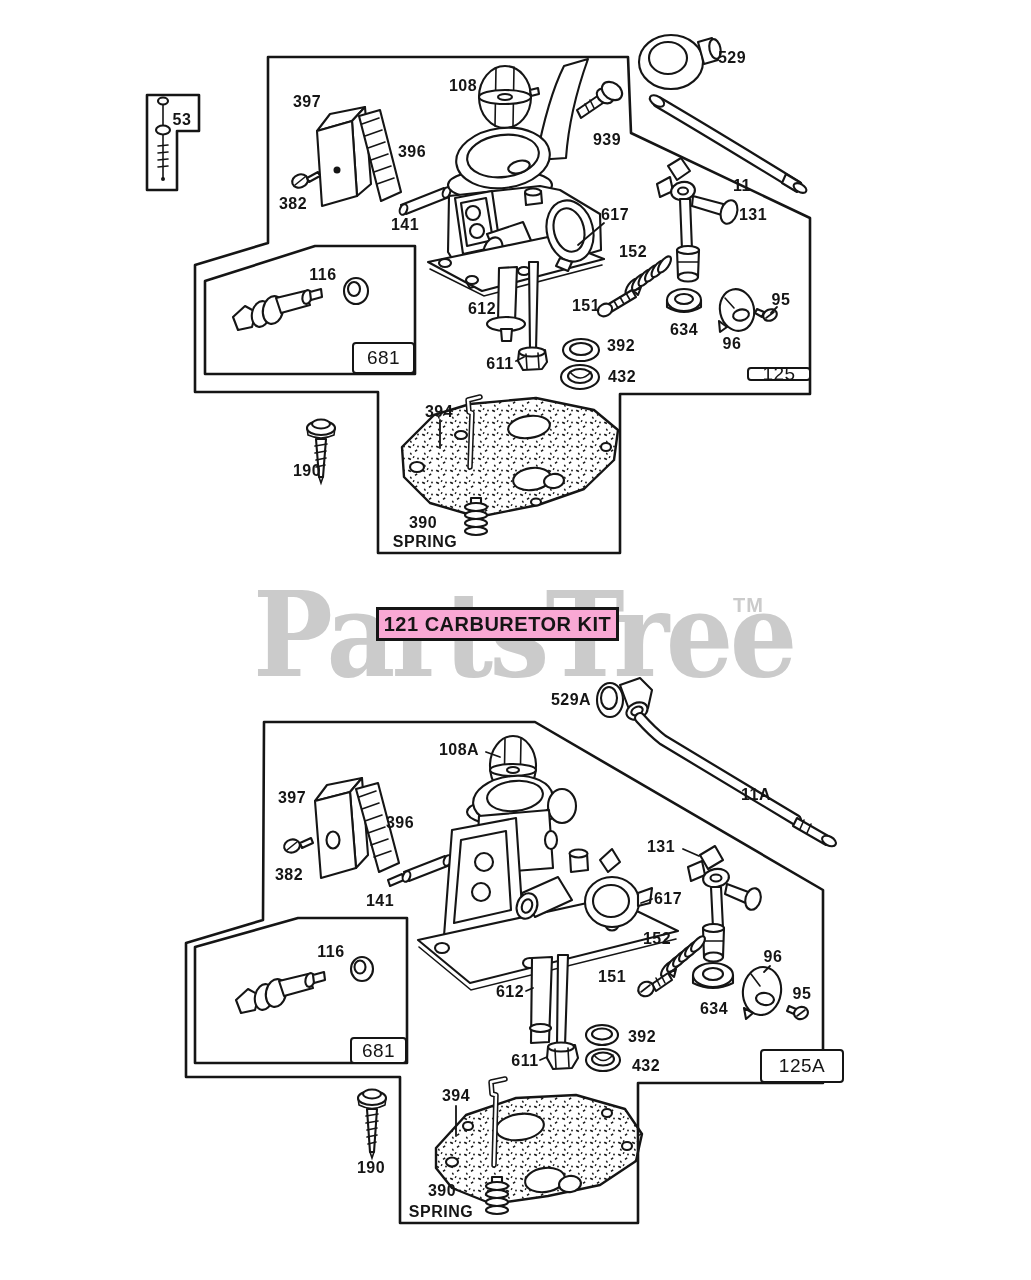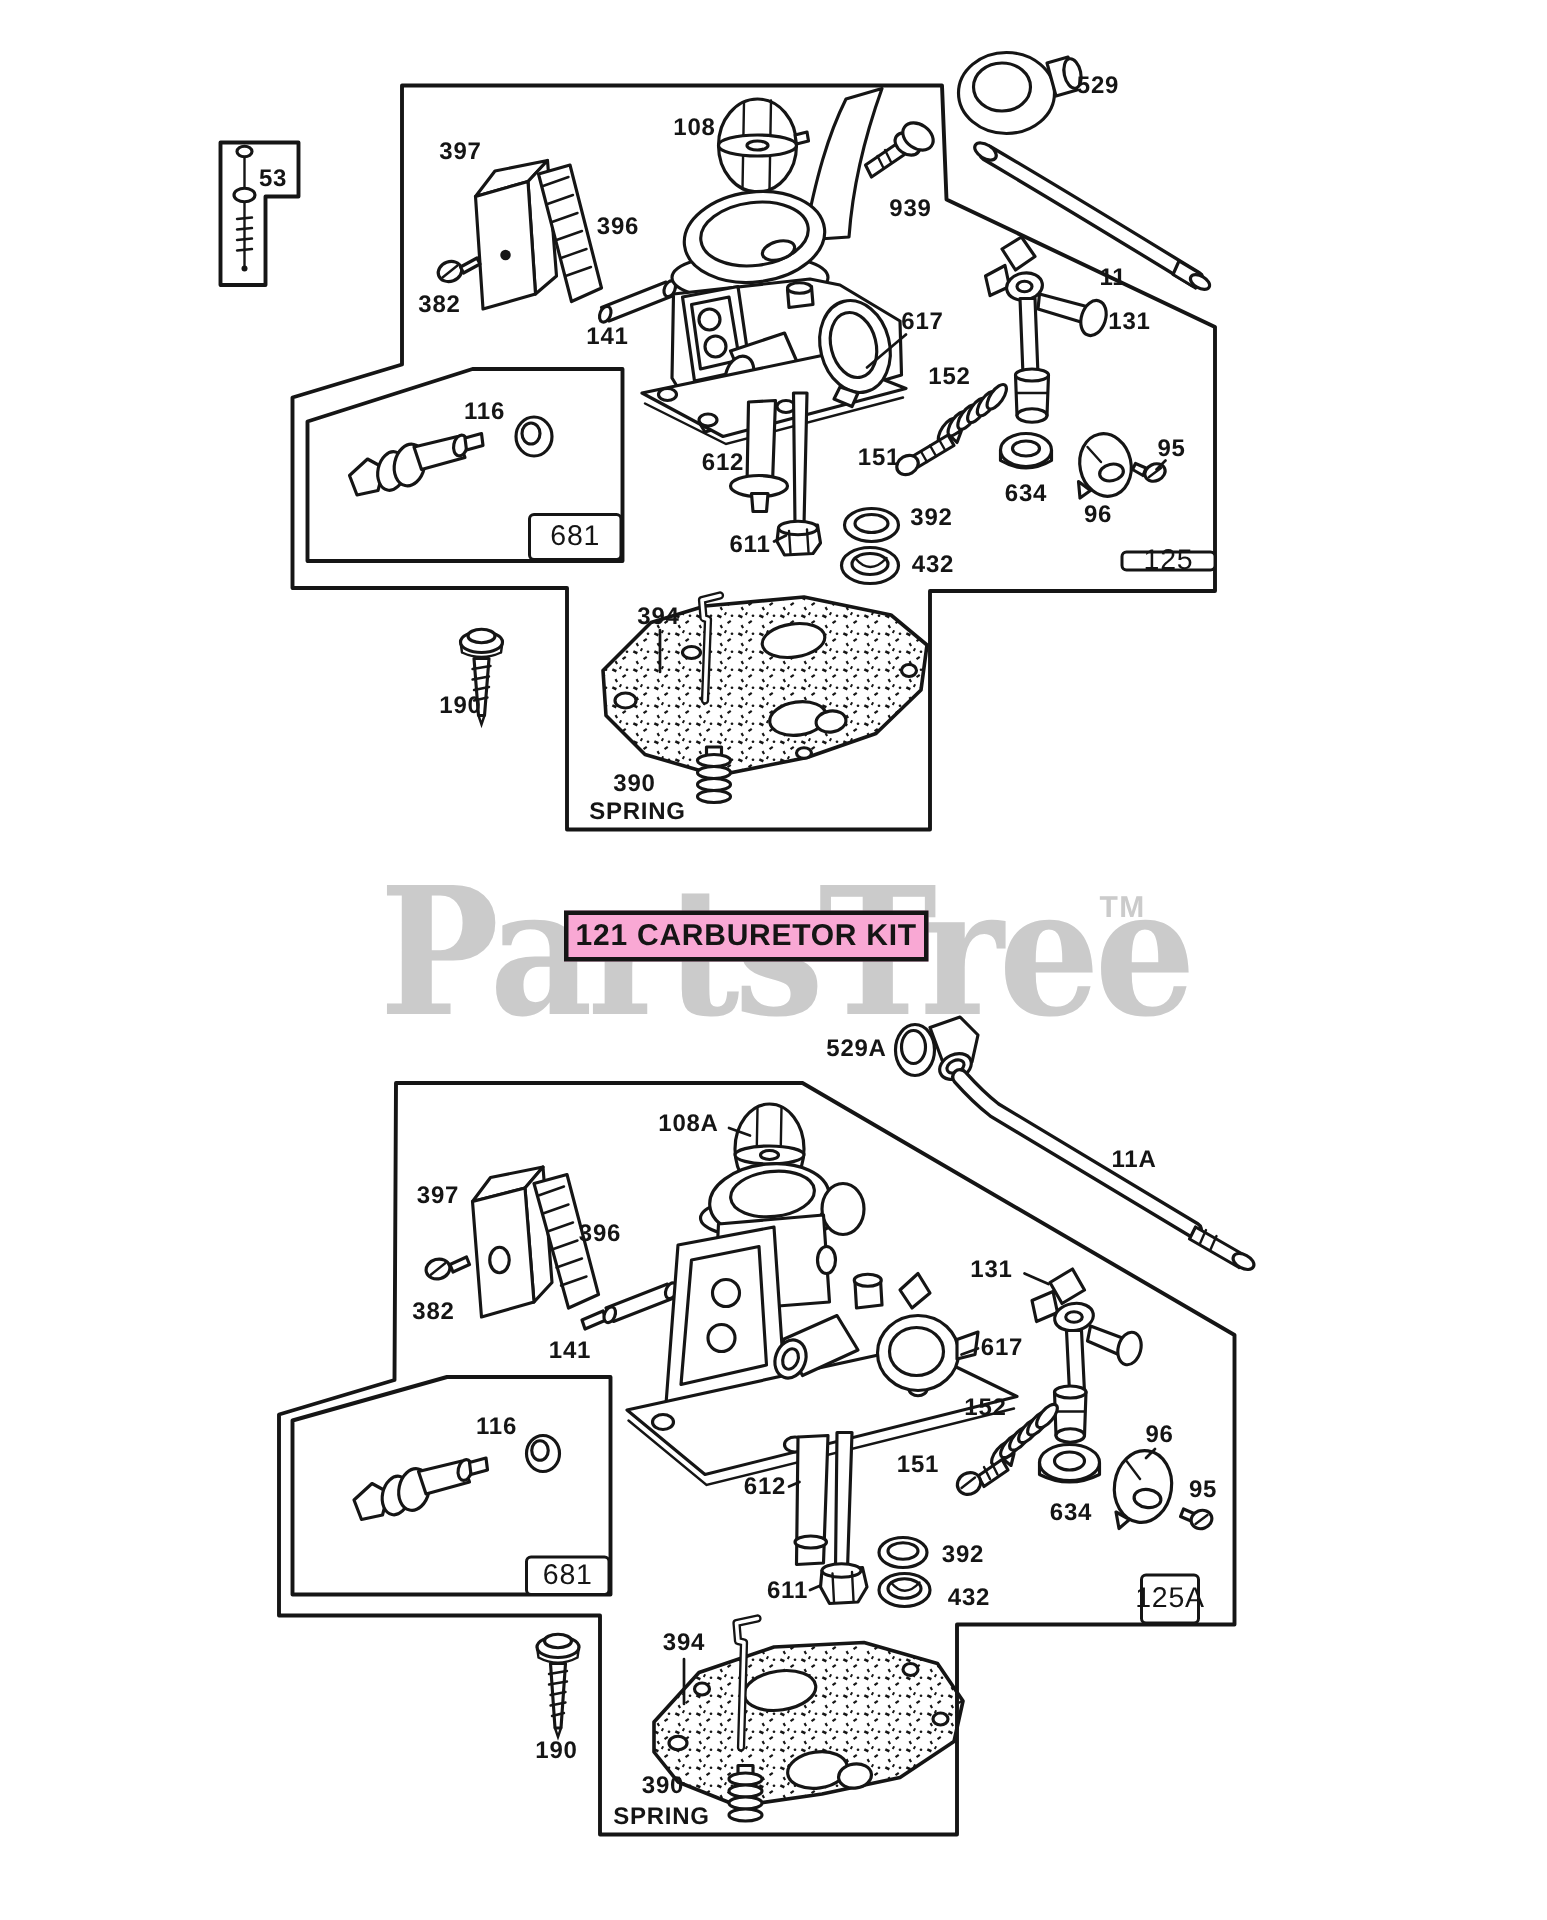--- a/index.html
+++ b/index.html
@@ -506,21 +506,21 @@
       <div class="part-label" style="left: 500px; top: 364px;">611</div>
       <div class="part-label" style="left: 621px; top: 346px;">392</div>
       <div class="part-label" style="left: 622px; top: 377px;">432</div>
       <div class="part-label" style="left: 439px; top: 412px;">394</div>
       <div class="part-label" style="left: 307px; top: 471px;">190</div>
       <div class="part-label" style="left: 423px; top: 523px;">390</div>
       <div class="part-label" style="left: 425px; top: 542px;">SPRING</div>
       <div class="boxed-label" style="left: 352px; top: 342px; width: 63px; height: 32px;">681</div>
       <div class="boxed-label" style="left: 747px; top: 367px; width: 64px; height: 14px;">125</div>
       <div class="part-label" style="left: 571px; top: 700px;">529A</div>
-      <div class="part-label" style="left: 756px; top: 774px; text-align: center;">11A</div>
+      <div class="part-label" style="left: 756px; top: 795px; text-align: center;">11A</div>
       <div class="part-label" style="left: 459px; top: 750px;">108A</div>
       <div class="part-label" style="left: 292px; top: 798px;">397</div>
       <div class="part-label" style="left: 400px; top: 823px;">396</div>
       <div class="part-label" style="left: 289px; top: 875px;">382</div>
       <div class="part-label" style="left: 380px; top: 901px;">141</div>
       <div class="part-label" style="left: 661px; top: 847px;">131</div>
       <div class="part-label" style="left: 668px; top: 899px;">617</div>
       <div class="part-label" style="left: 657px; top: 939px;">152</div>
       <div class="part-label" style="left: 612px; top: 977px;">151</div>
       <div class="part-label" style="left: 714px; top: 1009px;">634</div>
@@ -529,21 +529,21 @@
       <div class="part-label" style="left: 331px; top: 952px;">116</div>
       <div class="part-label" style="left: 510px; top: 992px;">612</div>
       <div class="part-label" style="left: 525px; top: 1061px;">611</div>
       <div class="part-label" style="left: 642px; top: 1037px;">392</div>
       <div class="part-label" style="left: 646px; top: 1066px;">432</div>
       <div class="part-label" style="left: 456px; top: 1096px;">394</div>
       <div class="part-label" style="left: 371px; top: 1168px;">190</div>
       <div class="part-label" style="left: 442px; top: 1191px;">390</div>
       <div class="part-label" style="left: 441px; top: 1212px;">SPRING</div>
       <div class="boxed-label" style="left: 350px; top: 1037px; width: 57px; height: 27px;">681</div>
-      <div class="boxed-label" style="left: 760px; top: 1049px; width: 40px; height: 34px; text-align: right;">125A</div>
+      <div class="boxed-label" style="left: 760px; top: 1049px; width: 84px; height: 34px; text-align: right;">125A</div>
     </div>
 
   <div id="kit-banner">
     <span>121 CARBURETOR KIT</span>
   </div>
 
 
 </div>
 
 </body></html>

